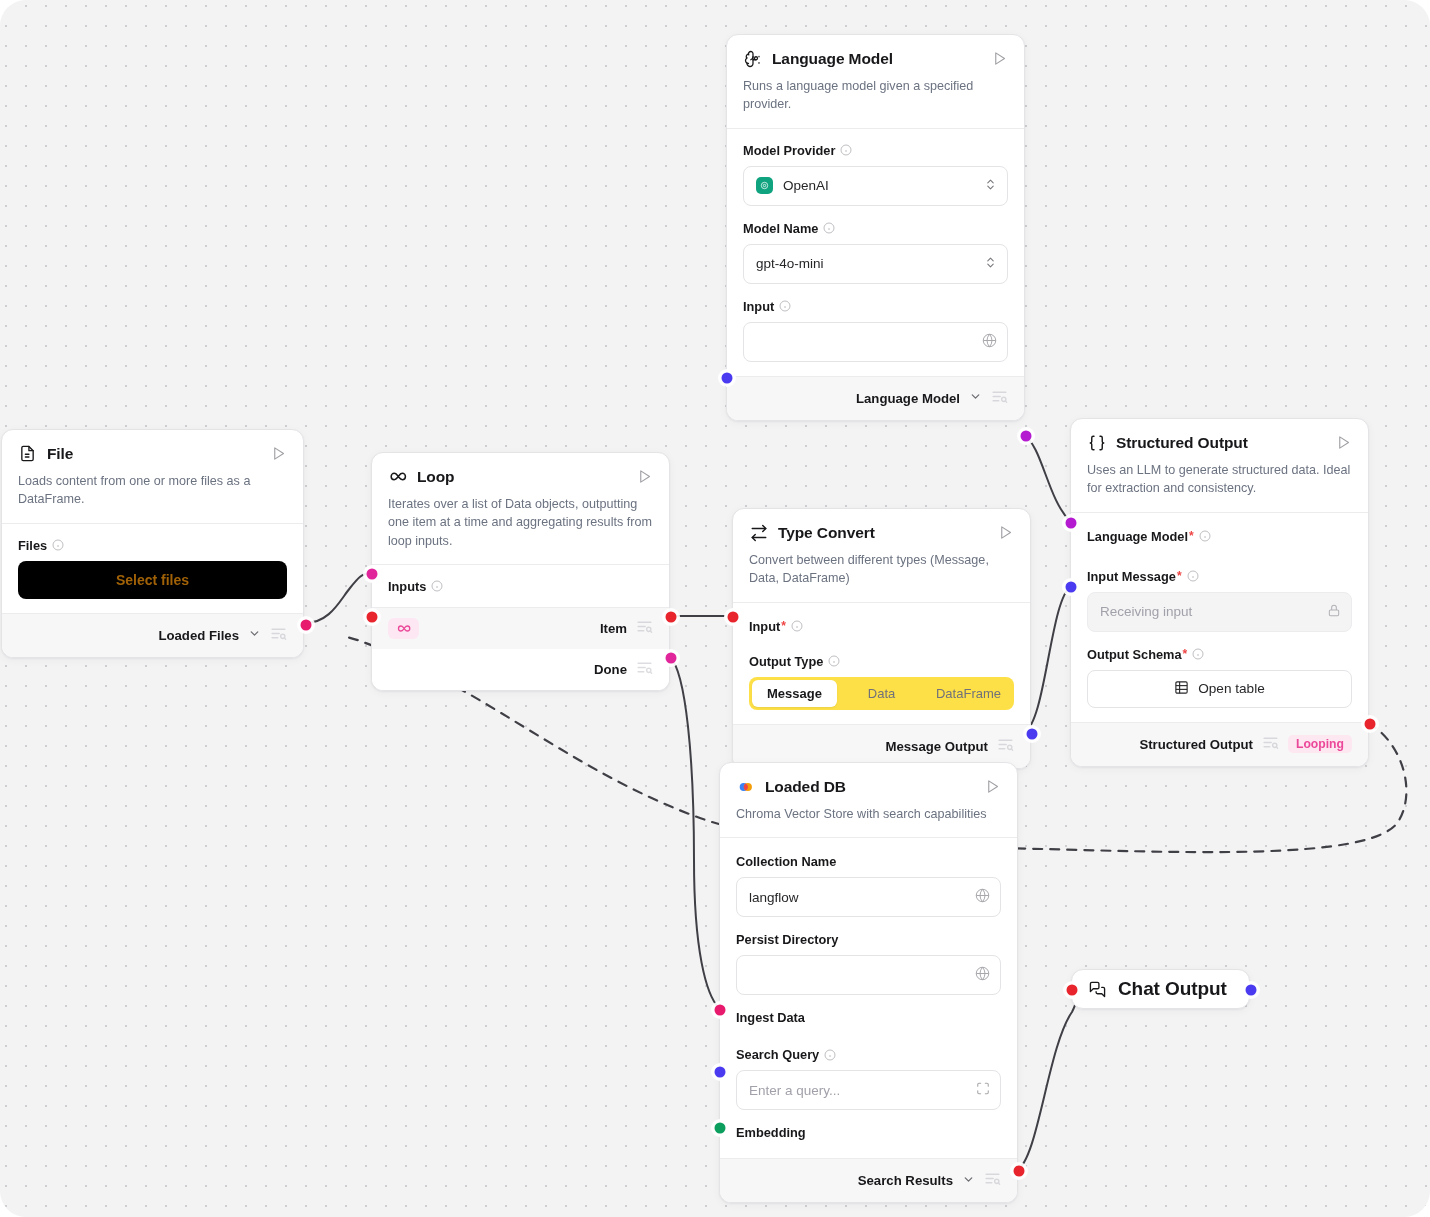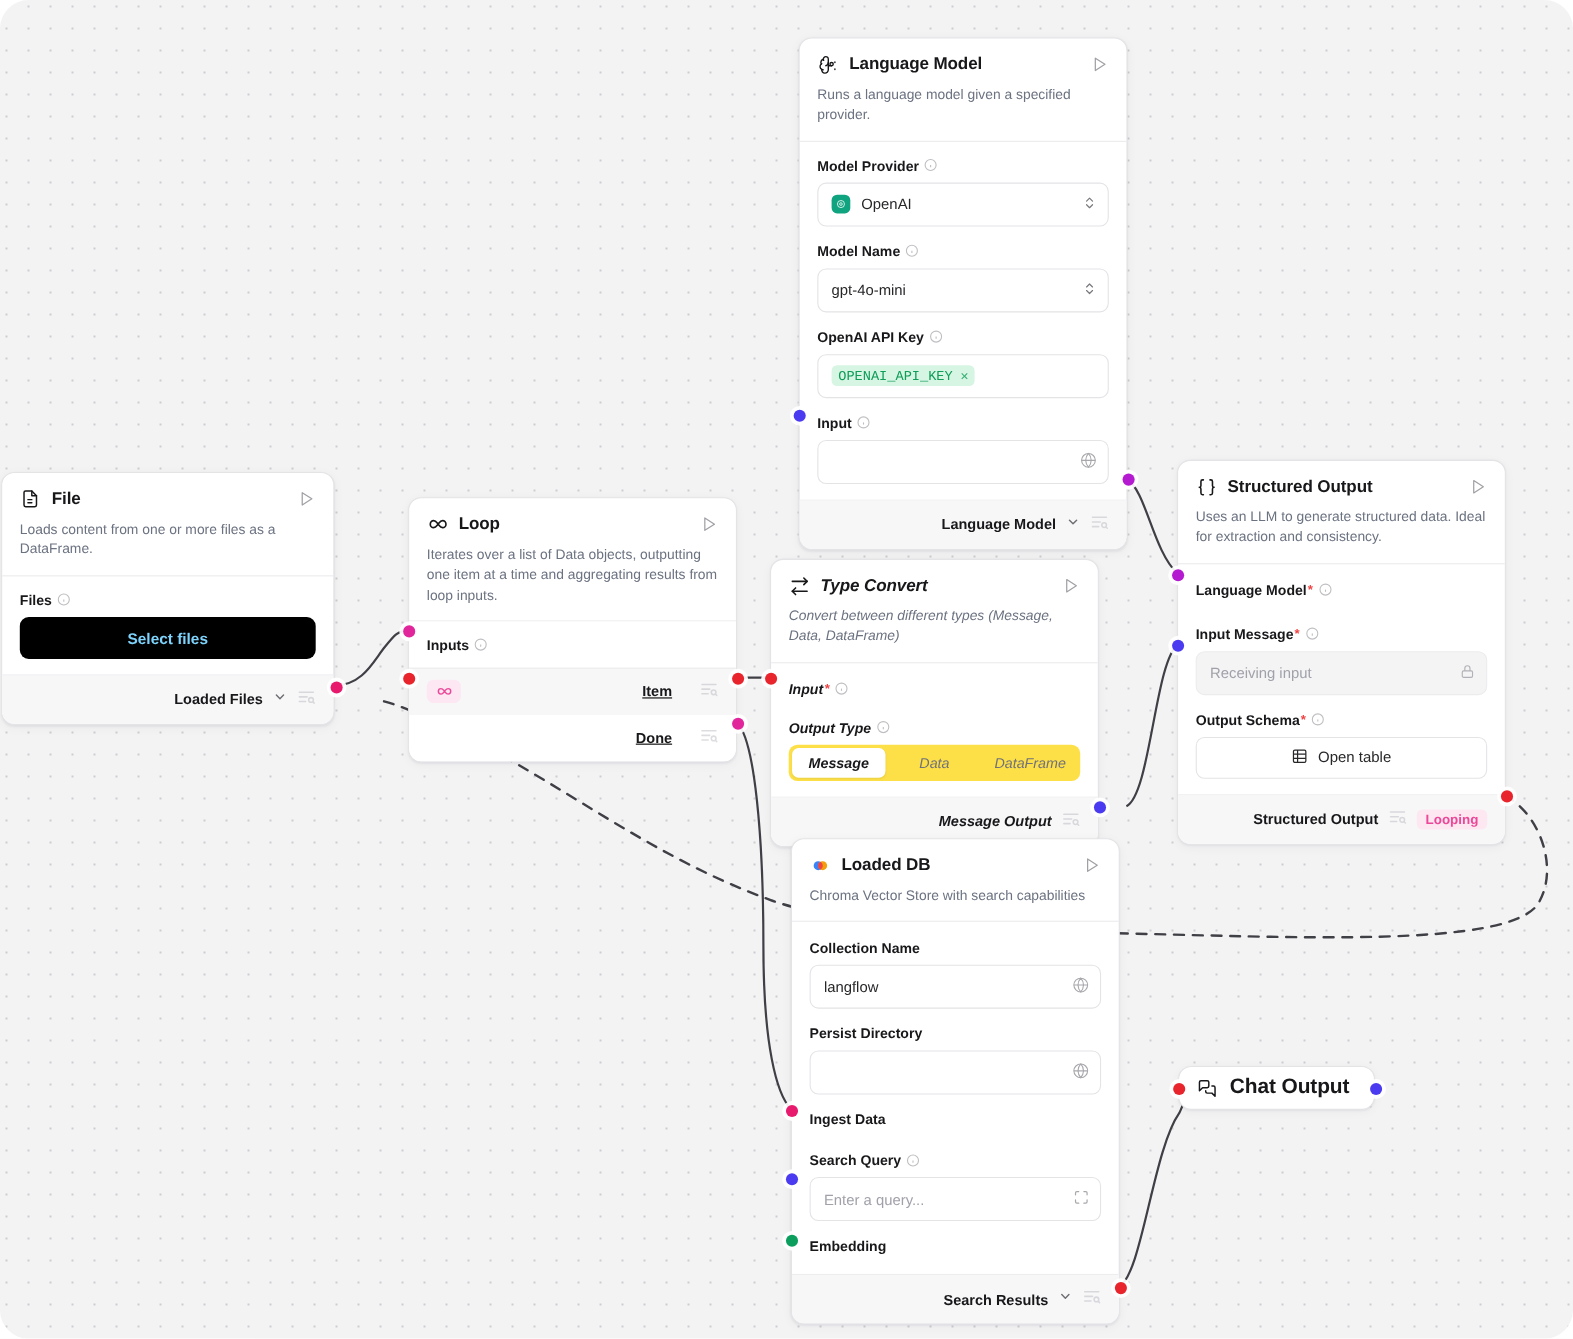--- a/index.html
+++ b/index.html
@@ -74,21 +74,21 @@
   .seg {
     display: flex; background: #fde047; border-radius: 8px; padding: 3px; gap: 2px;
   }
   .seg div {
     flex: 1; text-align: center; font-size: 13px; color: #71717a;
     padding: 6px 0; border-radius: 6px; font-weight: 400;
   }
   .seg div.on { background: #fff; color: #18181b; font-weight: 700; box-shadow: 0 1px 2px rgba(16,24,40,.08); }
 
   .btn-black {
-    height: 38px; background: #000; color: #7dd3fc; border-radius: 8px;
+    height: 38px; background: #000; color: #a16207; border-radius: 8px;
     display: flex; align-items: center; justify-content: center;
     font-size: 14px; font-weight: 700; cursor: pointer;
   }
   .btn-outline {
     height: 38px; background: #fff; border: 1px solid #e4e4e7; border-radius: 8px;
     display: flex; align-items: center; justify-content: center; gap: 9px;
     font-size: 13.6px; color: #27272a; cursor: pointer;
   }
 
   
@@ -107,21 +107,21 @@
   }
   .loop-strip {
     background: #f7f7f8; border-top: 1px solid #ececef;
     padding: 10px 16px; display: flex; align-items: center; justify-content: space-between;
   }
   .loop-strip.plain { background: #fff; border-top: none; }
   .inf-badge {
     background: #fce7f3; border-radius: 6px; padding: 3px 8px;
     display: flex; align-items: center; justify-content: center;
   }
-  .right-out { display: flex; align-items: center; gap: 25px; text-decoration: underline; }
+  .right-out { display: flex; align-items: center; gap: 9px; }
 
   
   .h {
     position: absolute; width: 11px; height: 11px; border-radius: 50%;
     z-index: 9; transform: translate(-50%, -50%);
     box-shadow: 0 0 0 3.5px rgba(255,255,255,.92);
   }
   .h.red     { background: #e8242c; }
   .h.pink    { background: #e81a6e; }
   .h.magenta { background: #e1269b; }
@@ -347,38 +347,20 @@
           <span>gpt-4o-mini</span>
           <span class="chev">
             <svg width="13" height="13" viewBox="0 0 24 24" fill="none" stroke="#3f3f46" stroke-width="2" stroke-linecap="round" stroke-linejoin="round">
                 <path d="m7 15 5 5 5-5"></path>
                 <path d="m7 9 5-5 5 5"></path>
               </svg>
           </span>
         </div>
       </div>
 
-      <div class="field">
-        <div class="flabel">
-          <span>OpenAI API Key</span>
-          <span class="info-i">
-            <svg width="12" height="12" viewBox="0 0 24 24" fill="none" stroke="#71717a" stroke-width="2">
-                <circle cx="12" cy="12" r="10"></circle>
-                <path d="M12 16v-4"></path>
-                <path d="M12 8h.01"></path>
-              </svg>
-          </span>
-        </div>
-        <div class="input-box" style="padding:0 12px;">
-          <span class="key-chip">
-            <span>OPENAI_API_KEY</span>
-            <span class="x">✕</span>
-          </span>
-        </div>
-      </div>
 
       <div class="field">
         <div class="flabel">
           <span>Input</span>
           <span class="info-i">
             <svg width="12" height="12" viewBox="0 0 24 24" fill="none" stroke="#71717a" stroke-width="2">
                 <circle cx="12" cy="12" r="10"></circle>
                 <path d="M12 16v-4"></path>
                 <path d="M12 8h.01"></path>
               </svg>
@@ -411,21 +393,21 @@
             <path d="M3 18h8"></path>
             <circle cx="18" cy="16" r="3"></circle>
             <path d="M20.5 18.5 22 20"></path>
           </svg>
       </span>
     </div>
     <span class="h blue" style="left:0px; top:343px;"></span>
     <span class="h purple" style="left:299px; top:401px;"></span>
   </div>
 
-  <div class="node" style="left:700px; top:508px; width:299px;font-style:italic;">
+  <div class="node" style="left:732px; top:508px; width:299px;">
     <div class="node-head">
       <div class="head-row">
         <span class="head-icon">
           <svg width="18" height="18" viewBox="0 0 24 24" fill="none" stroke="#18181b" stroke-width="1.9" stroke-linecap="round" stroke-linejoin="round">
               <path d="m17 2 4 4-4 4"></path>
               <path d="M3 6h18"></path>
               <path d="m7 22-4-4 4-4"></path>
               <path d="M21 18H3"></path>
             </svg>
         </span>

